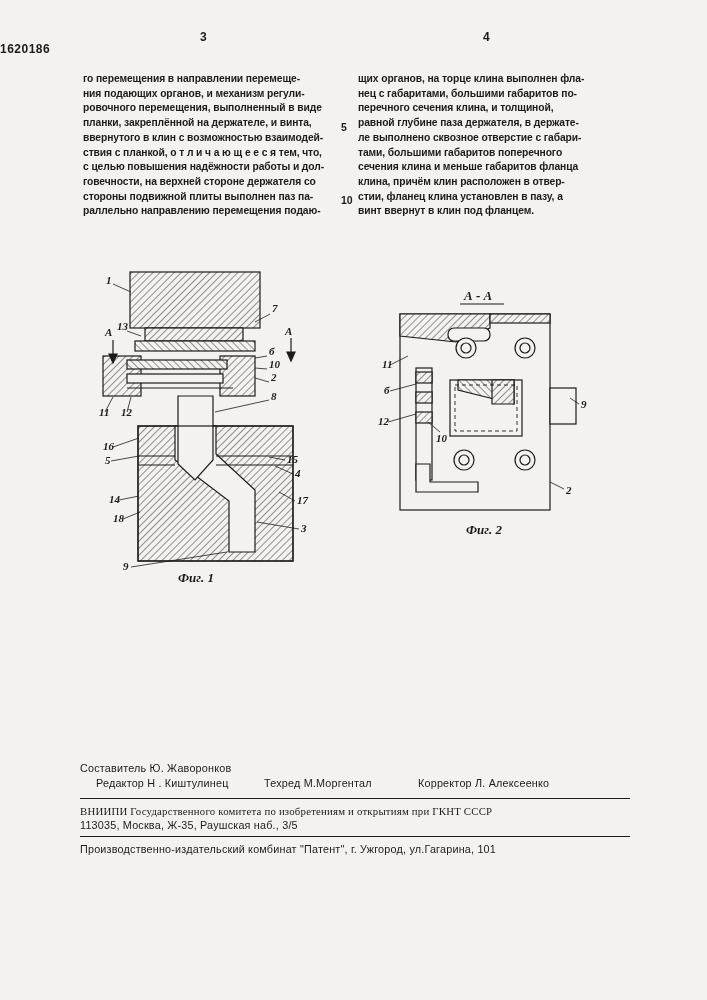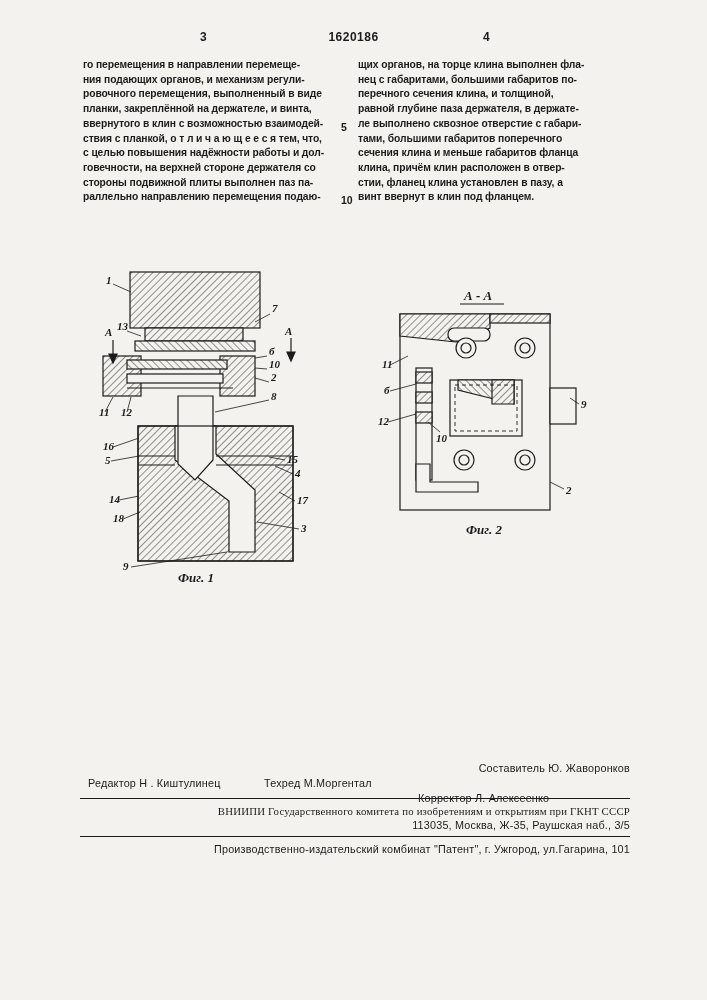--- a/index.html
+++ b/index.html
@@ -11,25 +11,25 @@
   }
   .page {
     position: relative;
     width: 707px;
     height: 1000px;
     background: #f4f2ee;
     overflow: hidden;
   }
   .hdr { position: absolute; top: 30px; font-size: 12px; font-weight: bold; letter-spacing: 0.5px; }
   .hdr.left  { left: 200px; }
-  .hdr.center{ left: 0; width: 707px; text-align: center; }
+  .hdr.center{ left: 0; width: 707px; text-align: left; margin-top: 12px; }
   .hdr.right { left: 483px; }
   .col {
     position: absolute;
-    top: 58px;
+    top: 72px;
     font-size: 10.3px;
     font-weight: 600;
     line-height: 14.7px;
     letter-spacing: -0.1px;
     white-space: pre;
   }
   .col.left  { left: 83px;  }
   .col.right { left: 358px; }
   .line-marker {
     position: absolute; left: 341px;
@@ -41,25 +41,25 @@
   .fig1 { left: 83px;  top: 264px; }
   .fig2 { left: 378px; top: 286px; }
   svg text { user-select: none; }
   .footer {
     position: absolute;
     left: 80px; top: 762px;
     width: 550px;
     font-size: 10.8px;
     letter-spacing: 0.2px;
   }
-  .footer .rowc { text-align: right; margin-bottom: 3px; }
+  .footer .rowc { text-align: left; margin-bottom: 3px; }
   .footer .row3 { position: relative; height: 16px; }
-  .footer .row3 .c1 { position: absolute; left: 8px; }
+  .footer .row3 .c1 { position: absolute; left: 16px; }
   .footer .row3 .c2 { position: absolute; left: 184px; }
-  .footer .row3 .c3 { position: absolute; left: 338px; margin-top: 15px; }
+  .footer .row3 .c3 { position: absolute; left: 338px; }
   .footer .rule { border: none; border-top: 1.3px solid #1b1b1b; margin: 5px 0 6px 0; }
   .footer .small-gap { margin-bottom: 2px; font-family: Liberation Serif, serif; }
 </style>
 </head>
 <body>
 
 <div class="page">
 
   <div class="hdr center">1620186</div>
   <div class="hdr left">3</div>

